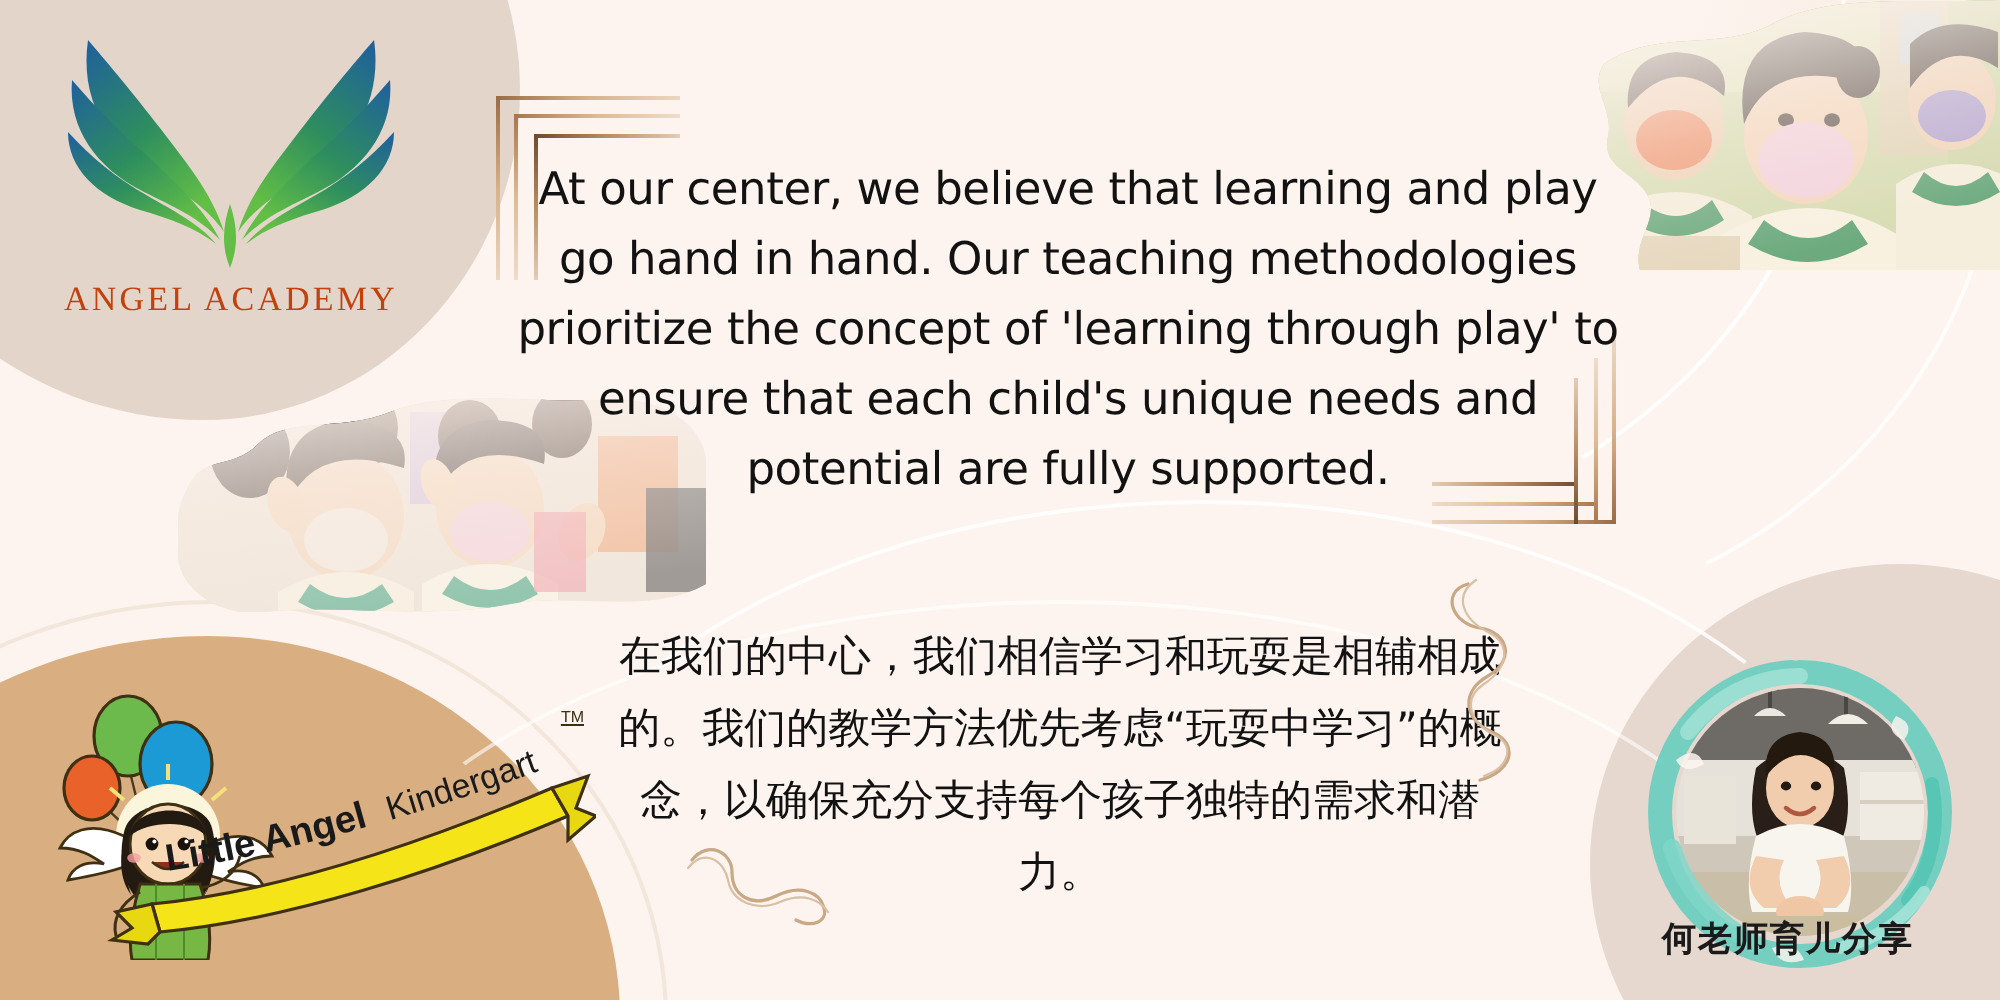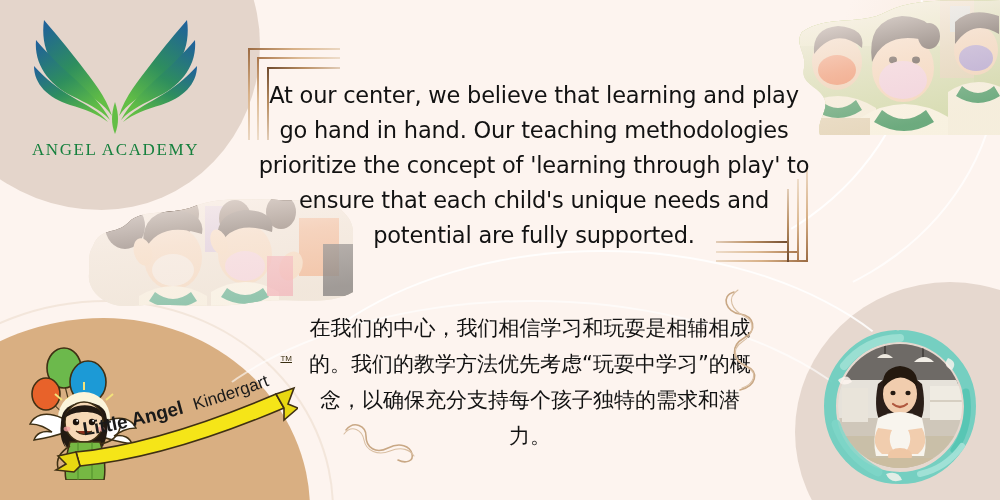--- a/index.html
+++ b/index.html
@@ -55,21 +55,21 @@
     border:2.5px solid rgba(255,255,255,0);border-top-color:rgba(255,255,255,.85);}
   .swoosh-d{left:150px;top:300px;width:760px;height:420px;
     border:2.5px solid rgba(255,255,255,0);border-top-color:rgba(255,255,255,.6);}
 
   
   .logo-academy{left:18px;top:12px;width:195px;height:160px;}
   .logo-academy svg{display:block;}
   .logo-academy-name{
     position:absolute;left:0;top:128px;width:195px;text-align:center;
     font-family:"Liberation Serif", serif;
-    font-size:17px;letter-spacing:1.6px;color:#15803d;white-space:nowrap;
+    font-size:17px;letter-spacing:1.6px;color:#c2410c;white-space:nowrap;
   }
 
   
   .photo{overflow:hidden;}
   .photo-topright{
     right:0;top:0;width:210px;height:135px;
   }
   .photo-left{
     left:85px;top:196px;width:270px;height:110px;
   }
@@ -337,20 +337,21 @@
         <path d="M16,96 C22,116 38,134 58,144" stroke-width="9" stroke="#7FD6C8" opacity=".85"></path>
         <path d="M100,146 C118,142 132,132 142,118" stroke-width="6" stroke="#A8E4D9" opacity=".85"></path>
       </g>
       <g fill="#FDF4EF">
         <path d="M18,52 q10,-8 14,2 q-10,6 -14,-2 Z" opacity=".85"></path>
         <path d="M128,30 q10,4 4,12 q-10,-4 -4,-12 Z" opacity=".8"></path>
         <path d="M66,146 q12,-4 16,6 q-12,4 -16,-6 Z" opacity=".8"></path>
       </g>
     </svg>
   </div>
+  <div class="portrait-caption">何老师育儿分享</div>
 
   <div class="abs logo-lak">
     <svg width="280" height="150" viewBox="0 0 280 150" aria-hidden="true">
       <defs>
         <path id="ribbonPath" d="M62,106 C120,98 190,78 250,56"></path>
       </defs>
 
       <g stroke="#4A3A1E" stroke-width="1.2" fill="none">
         <path d="M46,52 C50,68 52,78 56,88"></path>
         <path d="M66,60 C64,74 62,82 60,90"></path>

